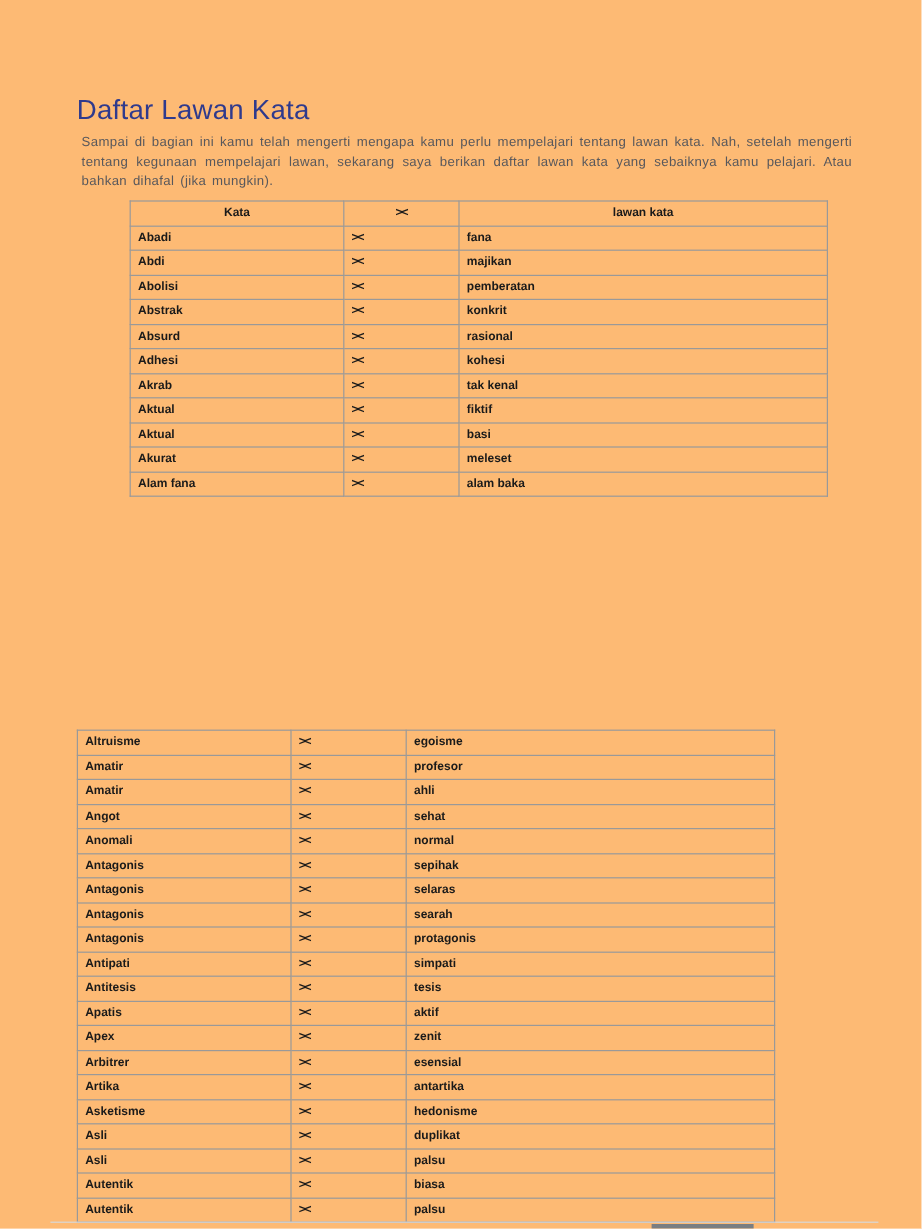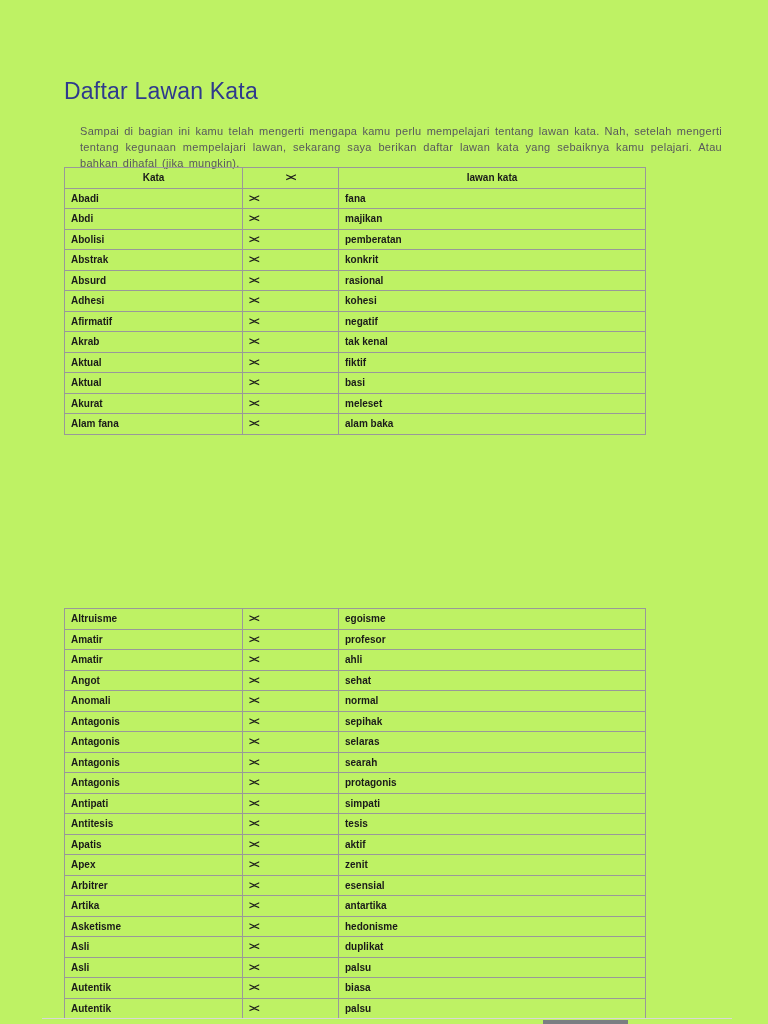--- a/index.html
+++ b/index.html
@@ -1,46 +1,46 @@
 <!DOCTYPE html>
 <html><head>
 <meta charset="utf-8">
 <style>
   html,body{margin:0;padding:0;background:#ffffff;}
   .page{
     position:relative;
     width:768px;height:1024px;
-    background:#bef264;
+    background:#fdba74;
     font-family:"Liberation Sans", sans-serif;
     overflow:hidden;
   }
   .doc-title{
     position:absolute;left:64px;top:78px;
     margin:0;
     font-size:23px;font-weight:500;
     color:#2f3a8d;
     letter-spacing:0.2px;
   }
   .doc-intro{
     position:absolute;left:64px;top:107px;
-    width:642px;margin:16px;
+    width:642px;margin:4px;
     font-size:11px;line-height:16px;
     font-weight:500;
     color:#58585c;
     text-align:justify;
     letter-spacing:0.3px;
     word-spacing:1.5px;
   }
   table.word-table{
     position:absolute;left:64px;
     width:581px;
     border-collapse:collapse;
     table-layout:fixed;
   }
-  .word-table.t1{top:167px;}
+  .word-table.t1{top:167px;margin-left:44px;}
   .word-table.t2{top:608px;border-radius:19px;}
   .word-table th,.word-table td{
     border:1px solid #999999;
     font-size:10px;
     font-weight:bold;
     color:#1a1a1a;
     height:19.5px;
     padding:0 2px 0 6px;
     overflow:hidden;
     white-space:nowrap;
@@ -114,25 +114,20 @@
           <td>Absurd</td>
           <td class="sym">&gt;&lt;</td>
           <td>rasional</td>
         </tr>
         <tr>
           <td>Adhesi</td>
           <td class="sym">&gt;&lt;</td>
           <td>kohesi</td>
         </tr>
         <tr>
-          <td>Afirmatif</td>
-          <td class="sym">&gt;&lt;</td>
-          <td>negatif</td>
-        </tr>
-        <tr>
           <td>Akrab</td>
           <td class="sym">&gt;&lt;</td>
           <td>tak kenal</td>
         </tr>
         <tr>
           <td>Aktual</td>
           <td class="sym">&gt;&lt;</td>
           <td>fiktif</td>
         </tr>
         <tr>

